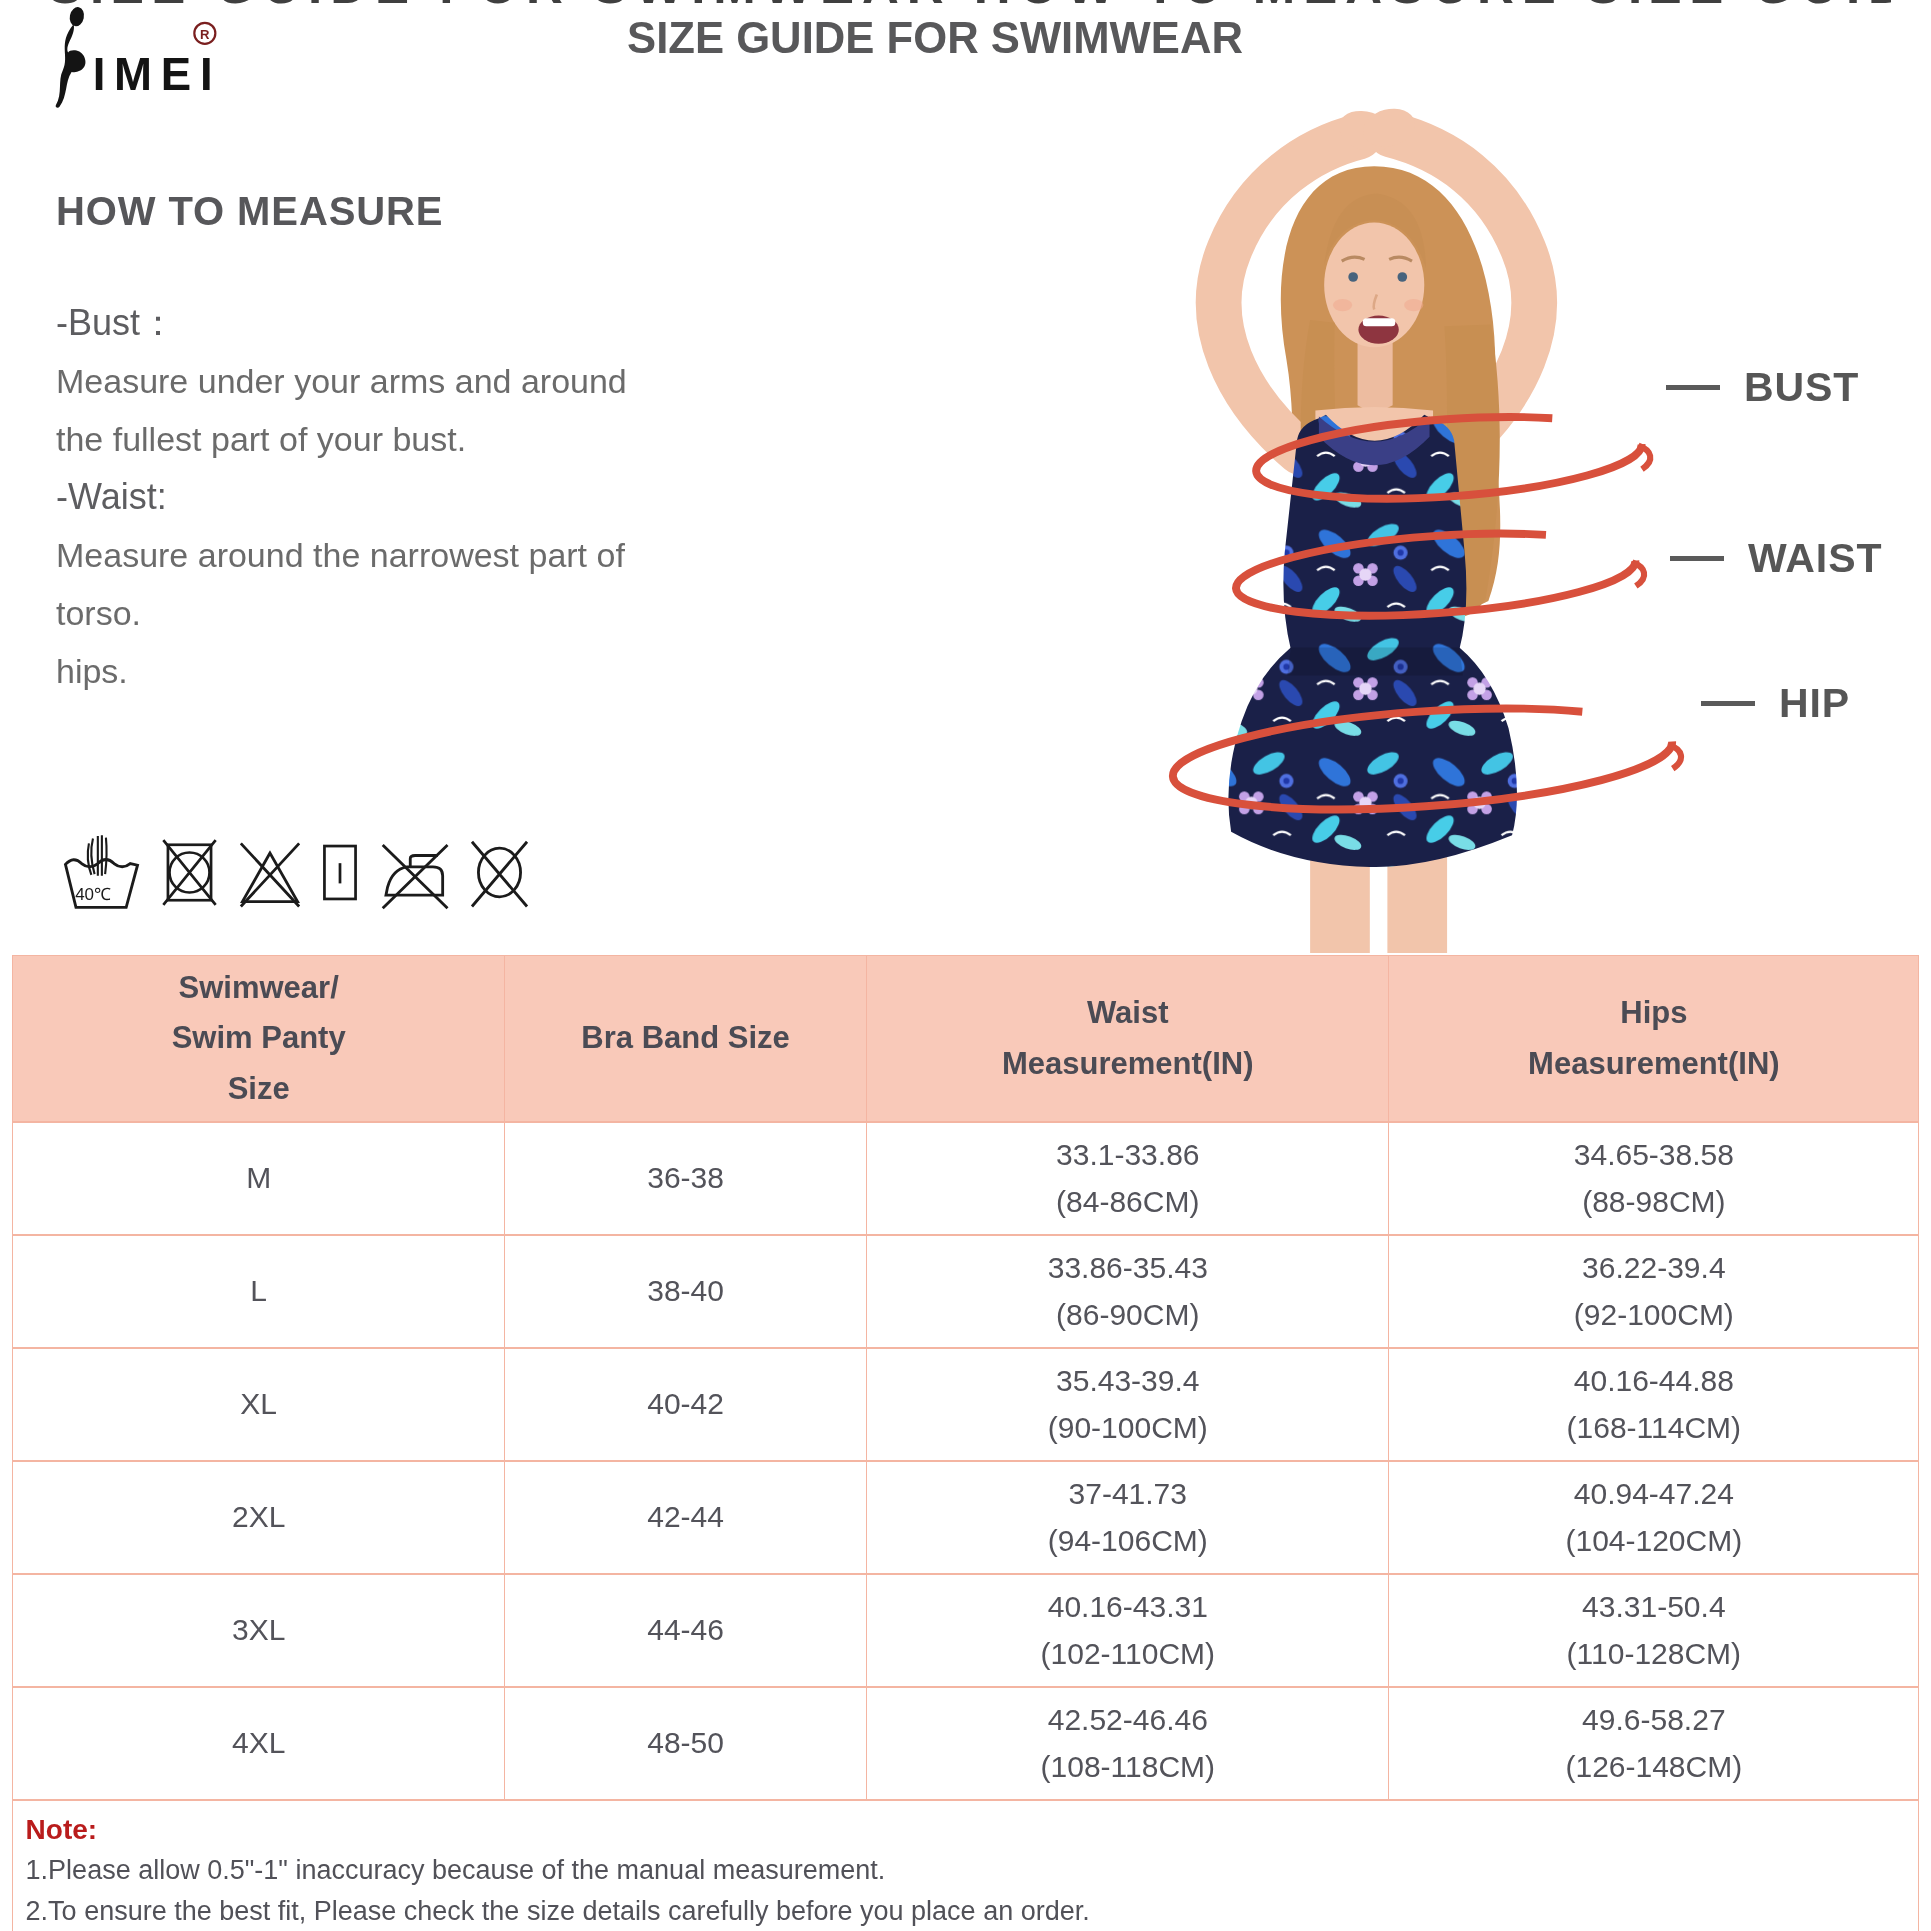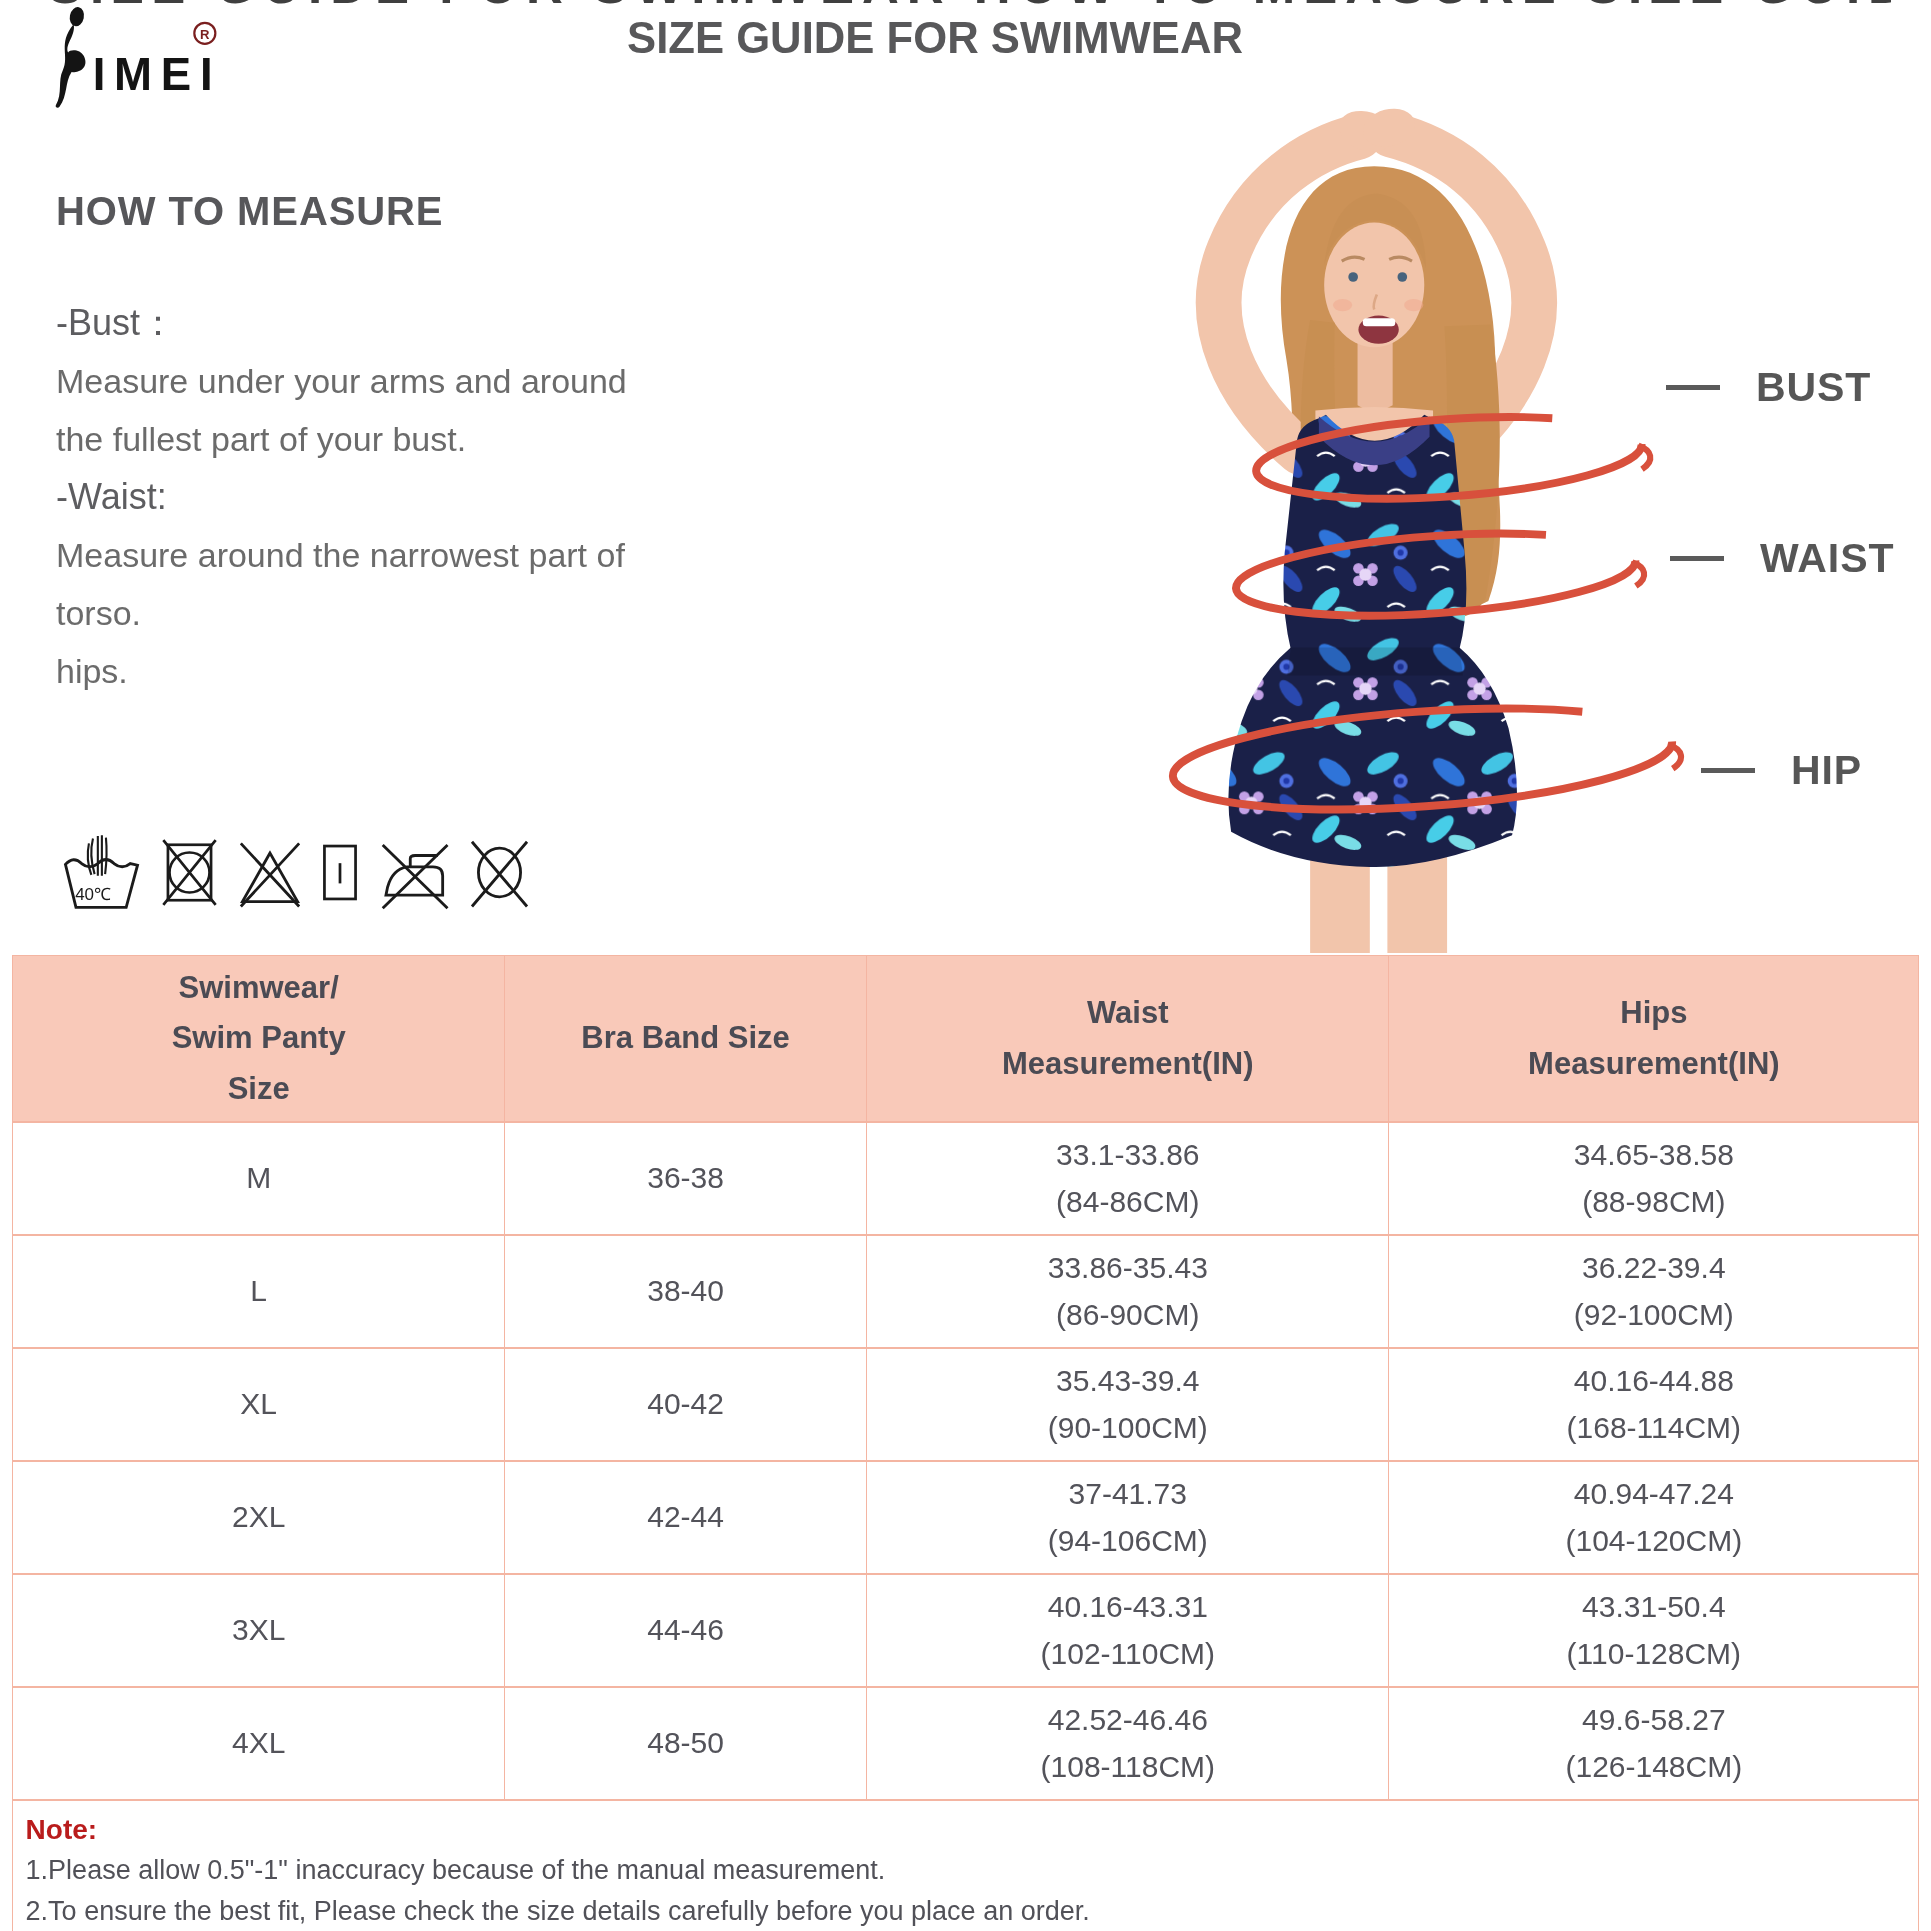--- a/index.html
+++ b/index.html
@@ -24,26 +24,26 @@
   .howto .item-line{font-size:34px;color:#6b6b6b;line-height:58px;}
 
   
   .care-row{position:absolute;left:56px;top:832px;display:flex;align-items:flex-end;}
   .care-row svg{display:block;}
 
   
   .photo{position:absolute;left:1080px;top:61px;width:606px;height:892px;overflow:hidden;}
 
   
-  .fig-label{position:absolute;display:flex;align-items:center;gap:36px;}
+  .fig-label{position:absolute;display:flex;align-items:center;gap:24px;}
   .fig-label .dash{width:54px;height:4.4px;background:#5a5a5a;}
   .fig-label .txt{font-size:41px;font-weight:bold;color:#565656;letter-spacing:0.9px;}
   .lbl-bust{left:1666px;top:364px;}
   .lbl-waist{left:1670px;top:535px;}
-  .lbl-hip{left:1701px;top:747px;}
+  .lbl-hip{left:1701px;top:680px;}
 
   
   .size-table{position:absolute;left:12.3px;top:955px;width:1907px;
       border-collapse:collapse;table-layout:fixed;}
   .size-table th,.size-table td{border:1.8px solid #f4b5a2;}
   .size-table thead th{background:#f9c9b9;height:163px;font-size:31px;font-weight:bold;
       color:#4b4b54;text-align:center;line-height:1.62;}
   .size-table tbody td{height:109px;border-top-width:2.6px;border-bottom-width:2.6px;
       font-size:30px;color:#53535a;text-align:center;line-height:1.55;background:#fff;}
   .note-cell{height:132px;text-align:left;vertical-align:top;padding:8.8px 0 0 12.3px;background:#fff;}

